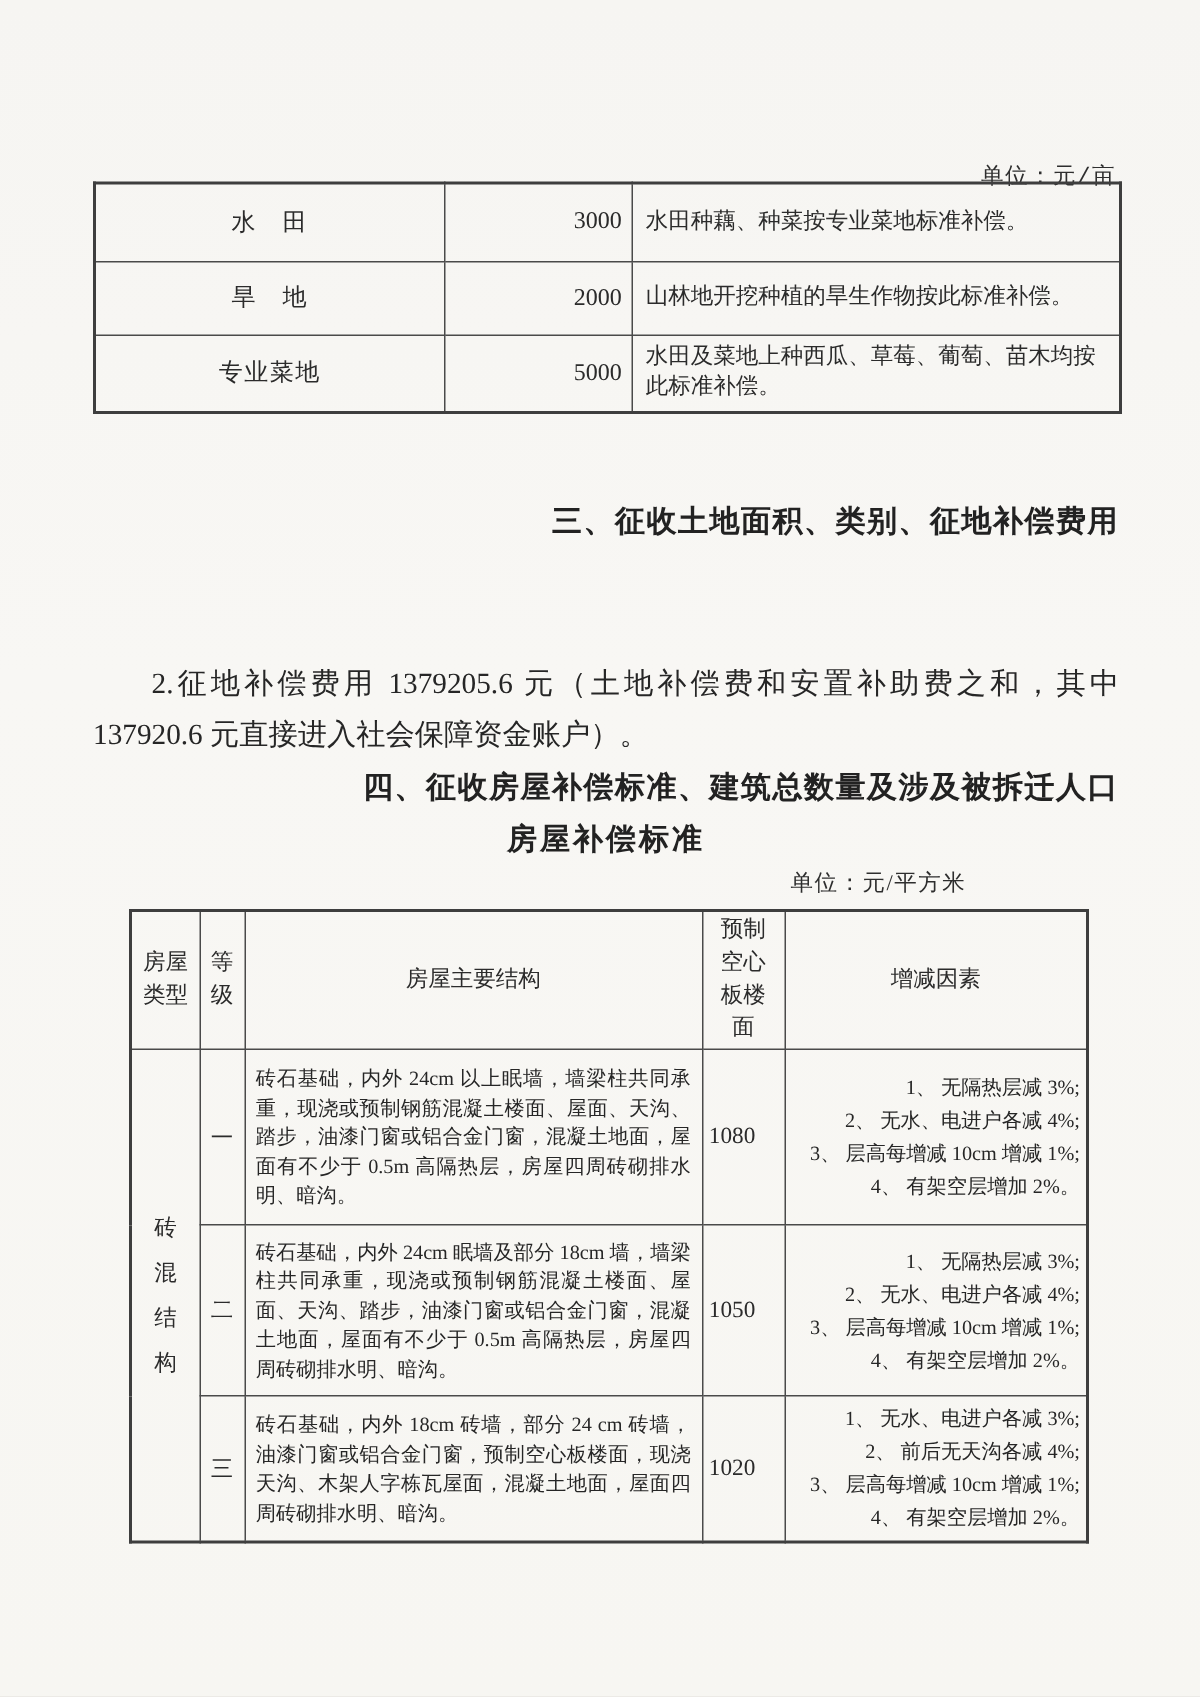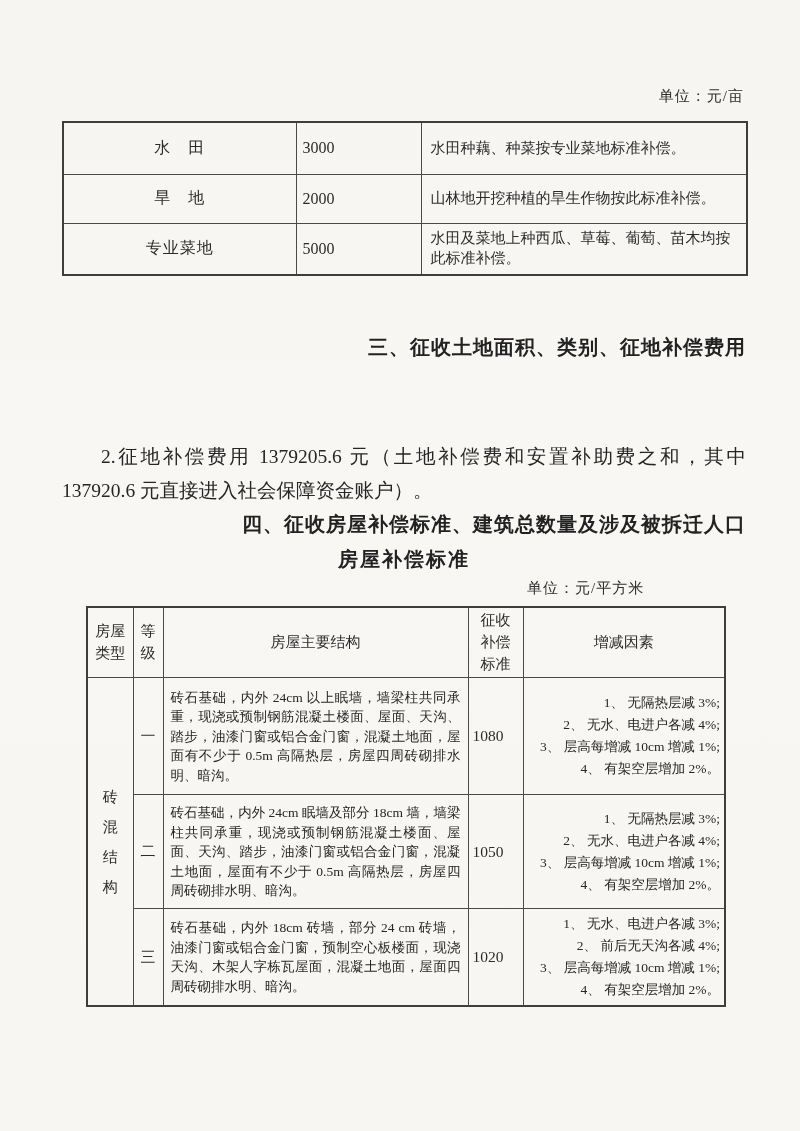--- a/index.html
+++ b/index.html
@@ -6,29 +6,29 @@
   .page{
     position:relative;
     width:800px;height:1131px;
     margin:0 auto;
     background:linear-gradient(180deg,#f6f5f2 0%,#f8f7f4 40%,#f7f6f2 100%);
     font-family:"Liberation Serif","DejaVu Serif",serif;
     color:#2b2b2b;
     overflow:hidden;
   }
   .unit{position:absolute;font-size:15px;letter-spacing:1px;color:#2e2e2e;}
-  .unit1{top:87px;right:56px;}
+  .unit1{top:108px;right:56px;font-family:Liberation Mono, monospace;}
   .unit2{top:579px;left:527px;}
 
   table{border-collapse:collapse;table-layout:fixed;}
   .t1{position:absolute;top:121px;left:62px;width:684px;border:2px solid #3e3e3e;}
   .t1 th,.t1 td{border:1px solid #4a4a4a;padding:2px 6px;vertical-align:middle;}
   .t1 th{font-weight:normal;font-size:16px;text-align:center;line-height:1.35;}
   .t1 td.c{text-align:center;font-size:16px;letter-spacing:1px;}
-  .t1 td.num{text-align:left;font-size:16px;}
+  .t1 td.num{text-align:right;font-size:16px;}
   .t1 td.remark{text-align:left;font-size:15px;line-height:1.3;padding-left:9px;}
   .t1 tr.hrow{height:52px;}
   .t1 tr.r1{height:52px;padding-left:11px;}
   .t1 tr.r2{height:52px;}
   .t1 tr.r3{height:49px;}
   .t1 tr.r4{height:52px;}
 
   .h3,.h4{position:absolute;left:62px;width:684px;font-size:20px;font-weight:bold;letter-spacing:1px;color:#222;text-align:right;}
   .h3{top:334px;padding-left:38px;box-sizing:border-box;}
   .h4{top:511px;padding-left:38px;box-sizing:border-box;}
@@ -99,21 +99,21 @@
         <col style="width:30px">
         <col style="width:305px">
         <col style="width:55px">
         <col style="width:202px">
       </colgroup>
     <tbody>
       <tr class="hrow">
         <th><span class="w2">房屋类型</span></th>
         <th><span class="vtext" style="line-height:1.45">等级</span></th>
         <th>房屋主要结构</th>
-        <th><span class="w2">征收补偿标准</span></th>
+        <th><span class="w2">预制空心板楼面</span></th>
         <th>增减因素</th>
       </tr>
       <tr class="r1">
         <td class="vtype" rowspan="3"><span class="vtext">砖混结构</span></td>
         <td class="grade">一</td>
         <td class="structure">砖石基础，内外 24cm 以上眠墙，墙梁柱共同承重，现浇或预制钢筋混凝土楼面、屋面、天沟、踏步，油漆门窗或铝合金门窗，混凝土地面，屋面有不少于 0.5m 高隔热层，房屋四周砖砌排水明、暗沟。</td>
         <td class="std">1080</td>
         <td class="factors">
           <div class="factor-line">1、 无隔热层减 3%;</div>
           <div class="factor-line">2、 无水、电进户各减 4%;</div>

